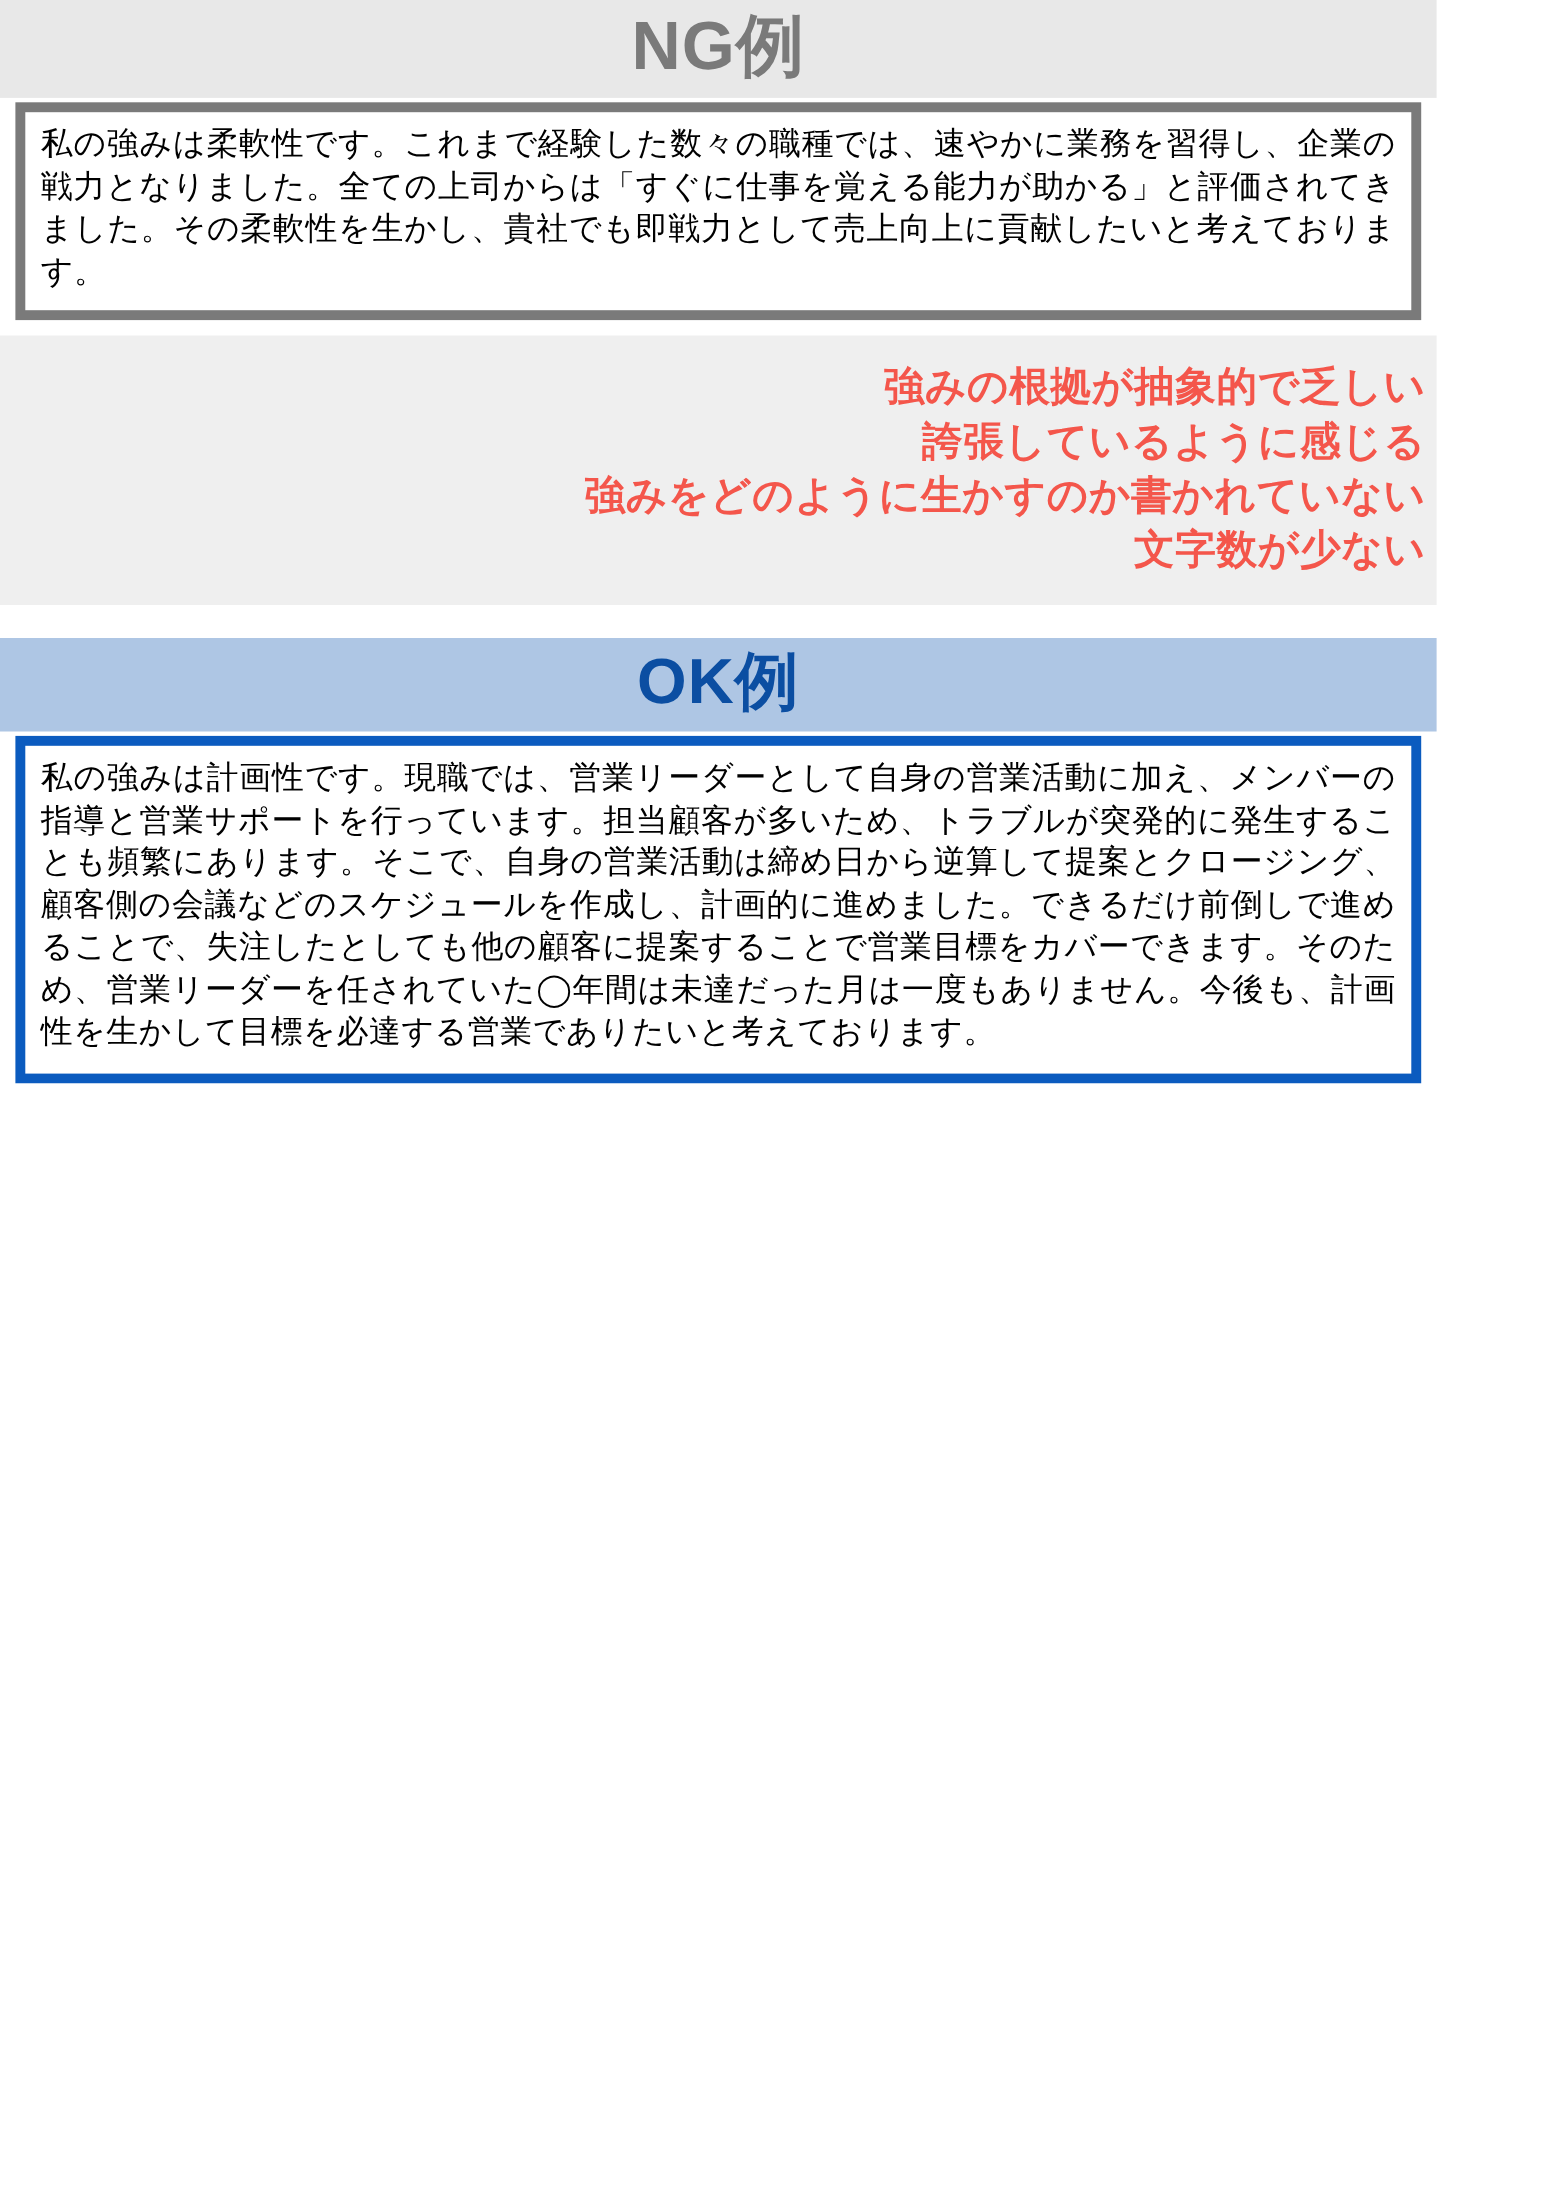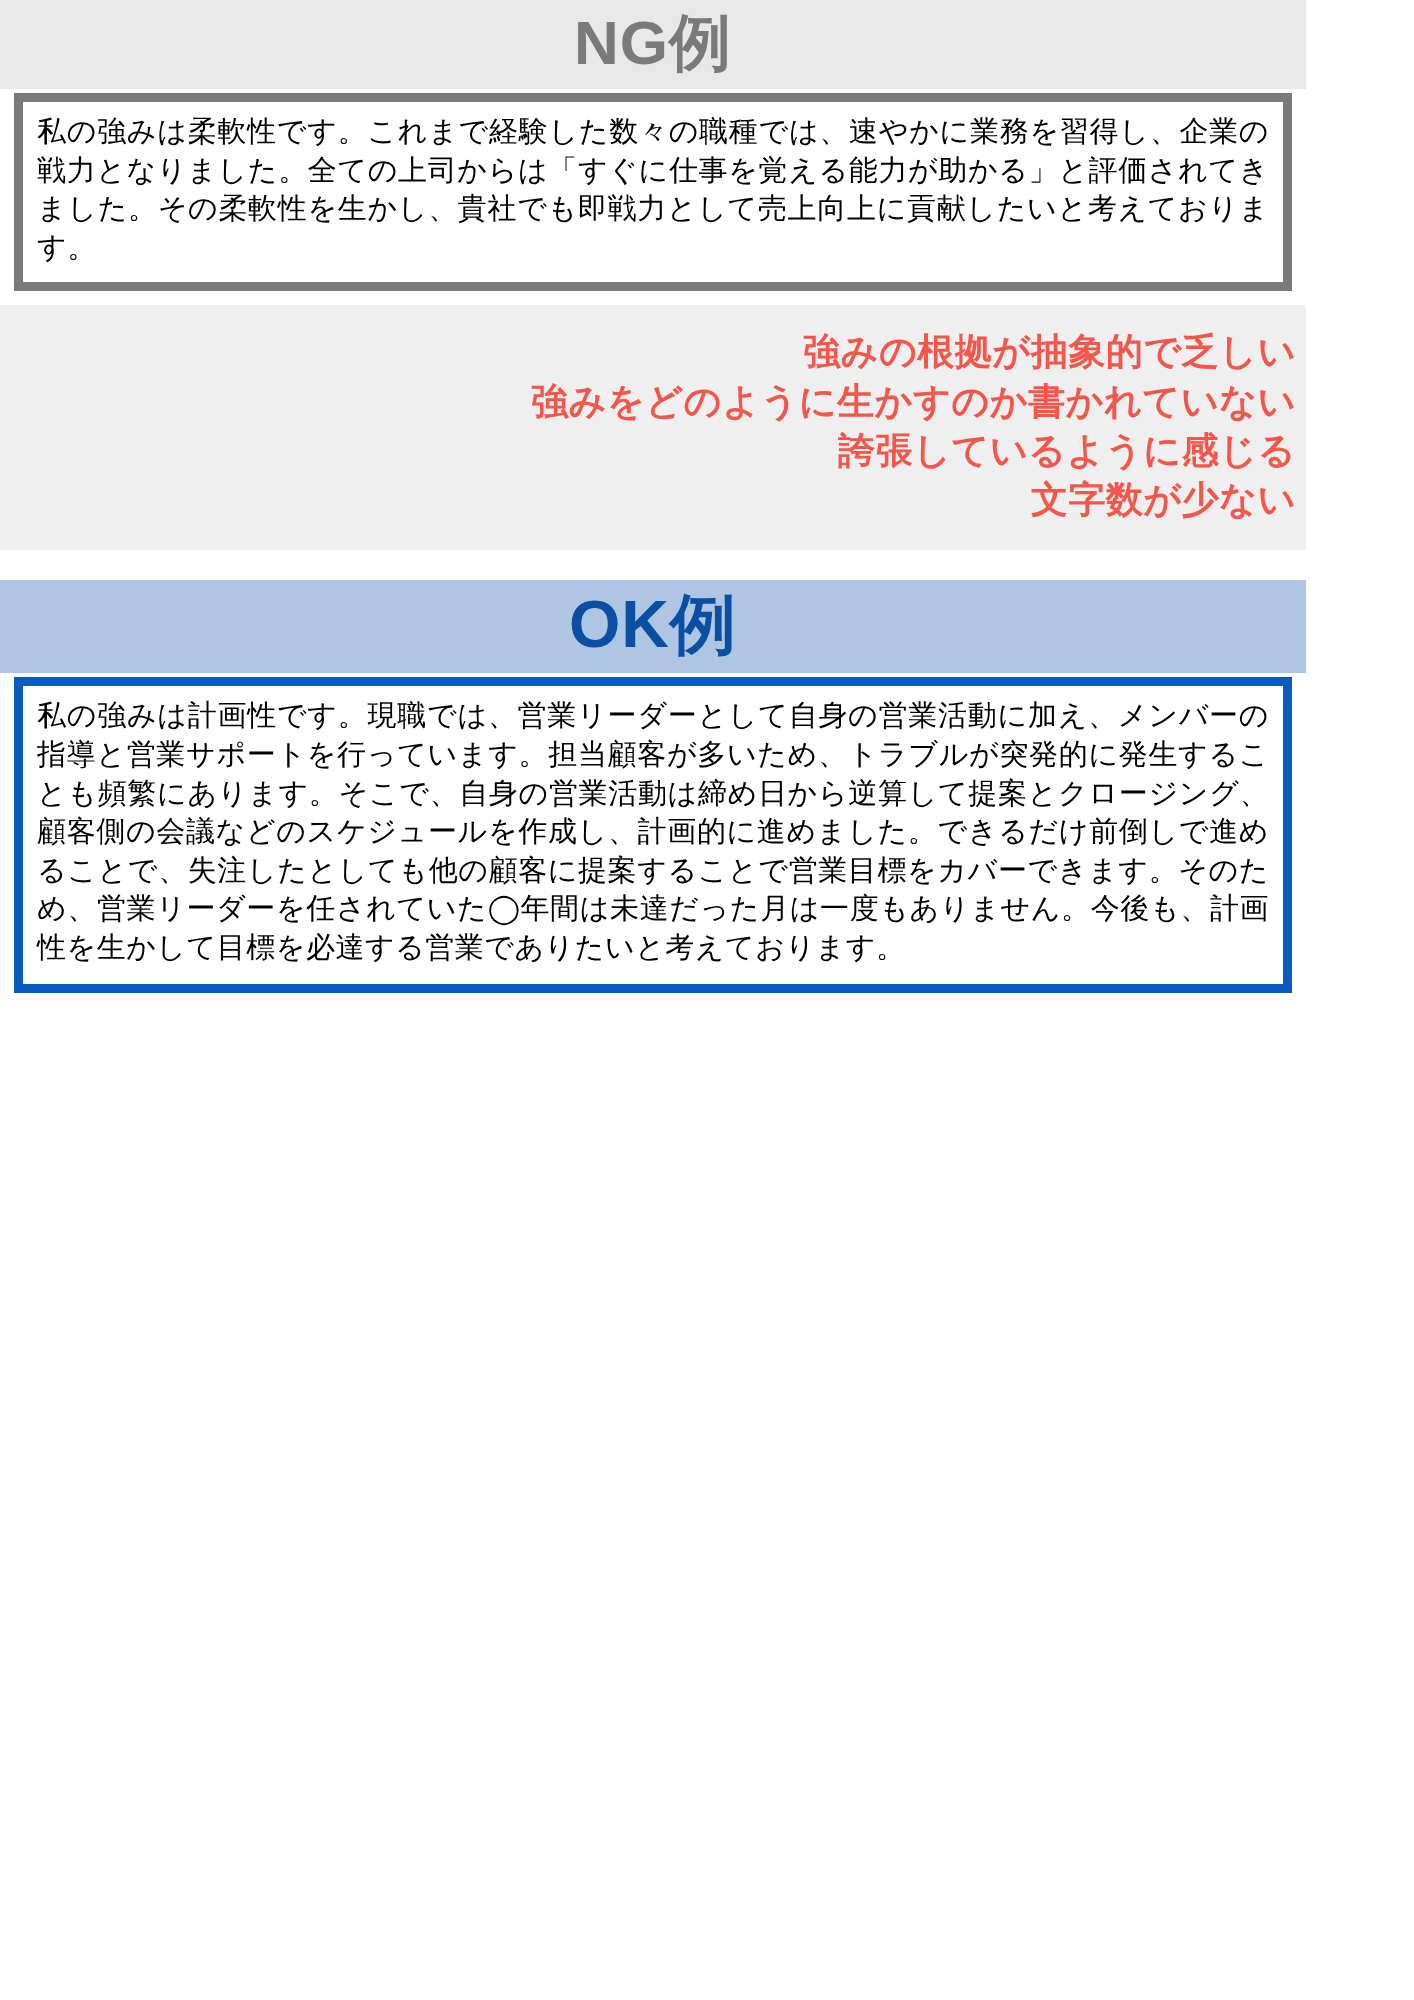--- a/index.html
+++ b/index.html
@@ -64,21 +64,21 @@
   }
 
   
   .ok-header {
     background: #aec6e4;
     text-align: center;
     padding: 10px 0 14px 0;
     margin: 30px -14px 0 -14px;
   }
   .ok-header-text {
-    font-size: 66px;
+    font-size: 58px;
     font-weight: bold;
     color: #0b4ea2;
     letter-spacing: 1px;
     line-height: 1.05;
   }
   .ok-box {
     border: 9px solid #0b5bbf;
     background: #ffffff;
     box-sizing: border-box;
     padding: 10px 14px 18px 14px;
@@ -93,22 +93,22 @@
   <div class="ng-header">
     <div class="ng-header-text">NG例</div>
   </div>
 
   <div class="ng-box">
     <div class="body-text">私の強みは柔軟性です。これまで経験した数々の職種では、速やかに業務を習得し、企業の戦力となりました。全ての上司からは「すぐに仕事を覚える能力が助かる」と評価されてきました。その柔軟性を生かし、貴社でも即戦力として売上向上に貢献したいと考えております。</div>
   </div>
 
   <div class="critique">
     <div class="critique-line">強みの根拠が抽象的で乏しい</div>
+    <div class="critique-line">誇張しているように感じる</div>
     <div class="critique-line">強みをどのように生かすのか書かれていない</div>
-    <div class="critique-line">誇張しているように感じる</div>
     <div class="critique-line">文字数が少ない</div>
   </div>
 
   <div class="ok-header">
     <div class="ok-header-text">OK例</div>
   </div>
 
   <div class="ok-box">
     <div class="body-text">私の強みは計画性です。現職では、営業リーダーとして自身の営業活動に加え、メンバーの指導と営業サポートを行っています。担当顧客が多いため、トラブルが突発的に発生することも頻繁にあります。そこで、自身の営業活動は締め日から逆算して提案とクロージング、顧客側の会議などのスケジュールを作成し、計画的に進めました。できるだけ前倒しで進めることで、失注したとしても他の顧客に提案することで営業目標をカバーできます。そのため、営業リーダーを任されていた◯年間は未達だった月は一度もありません。今後も、計画性を生かして目標を必達する営業でありたいと考えております。</div>
   </div>

